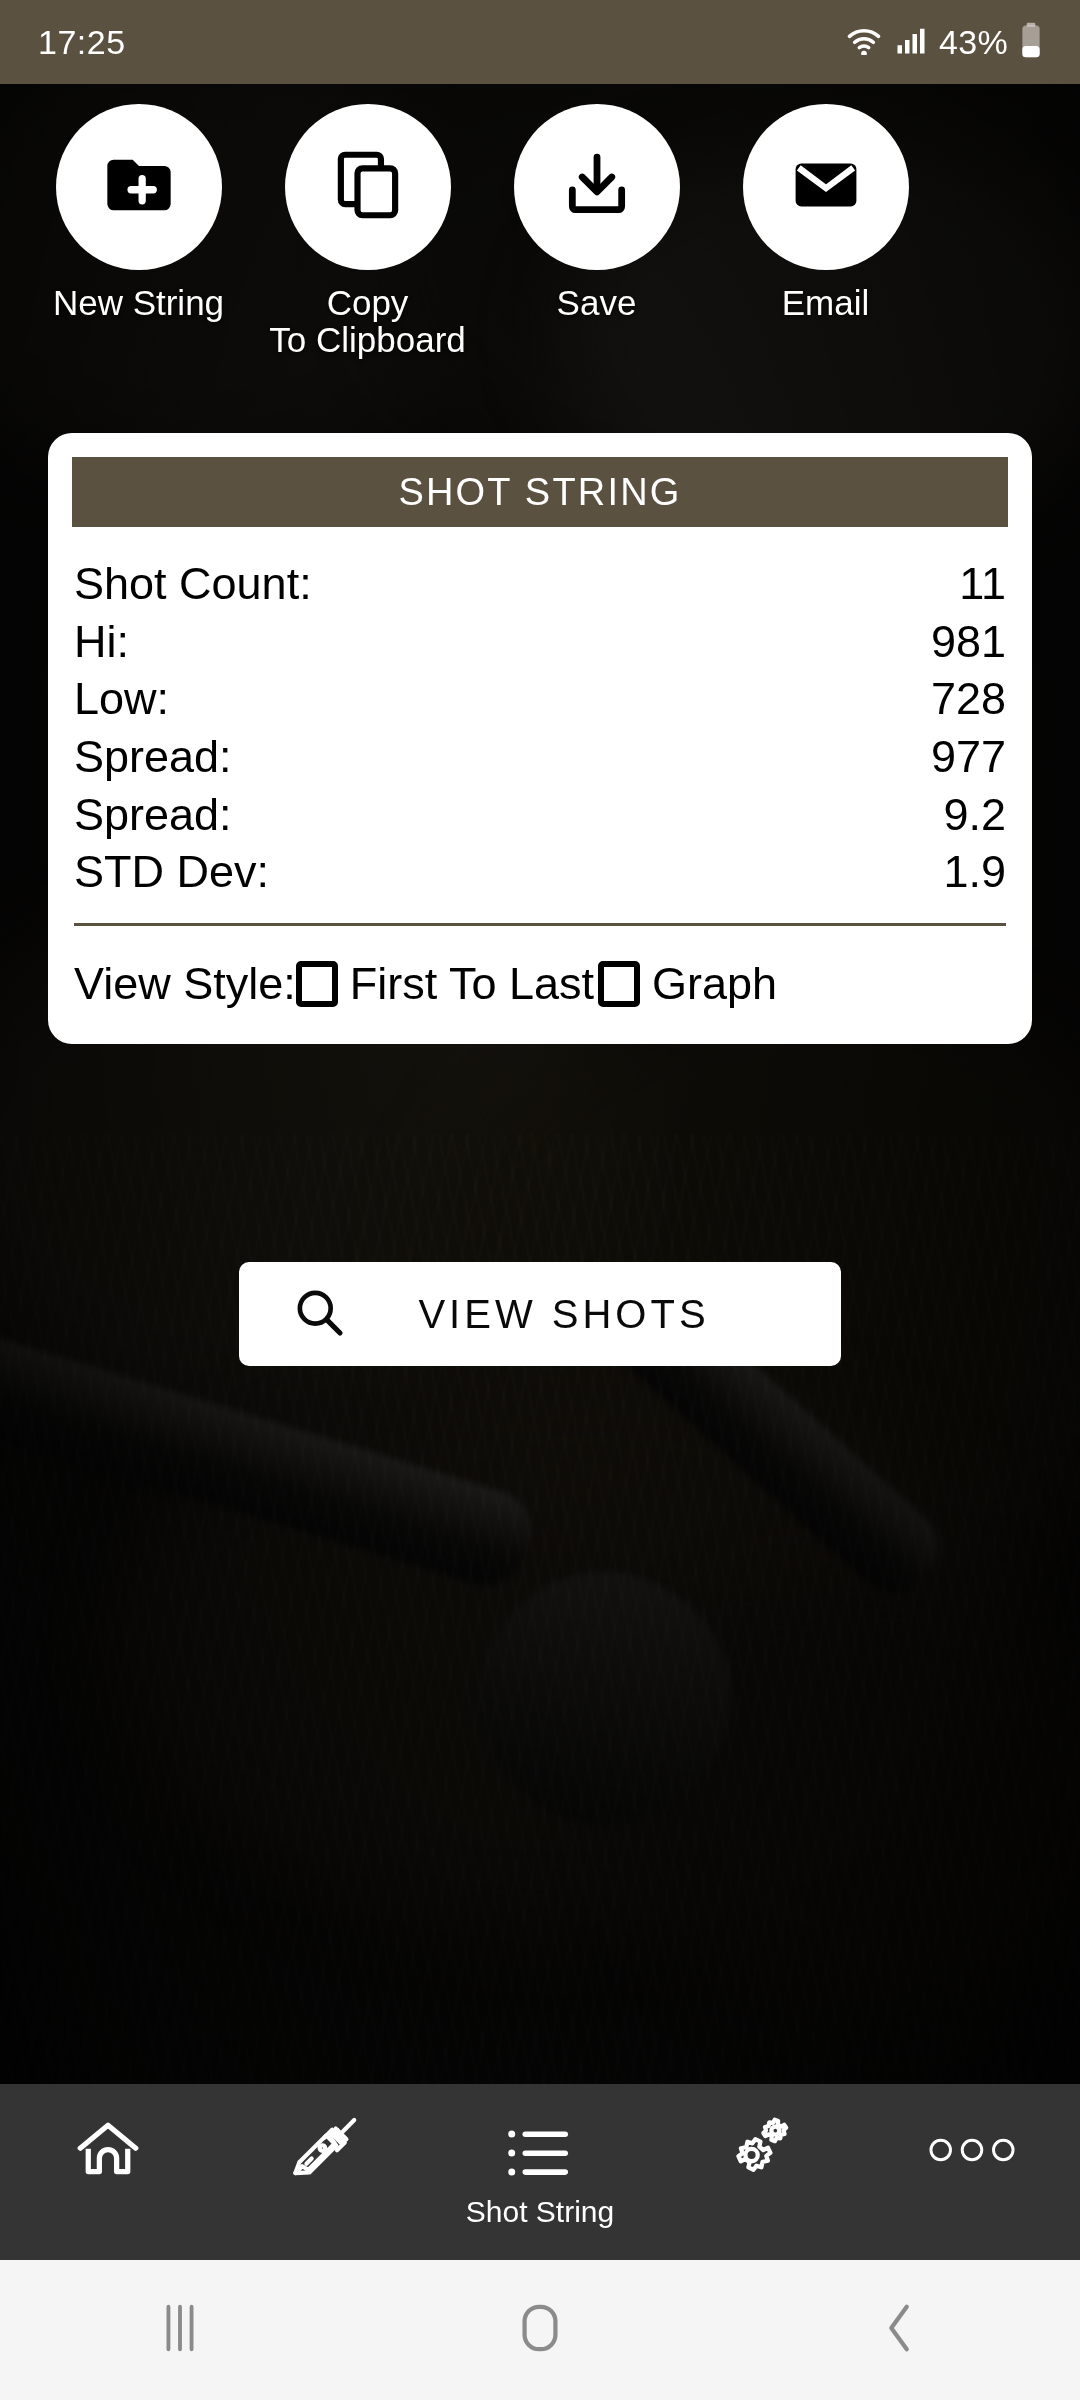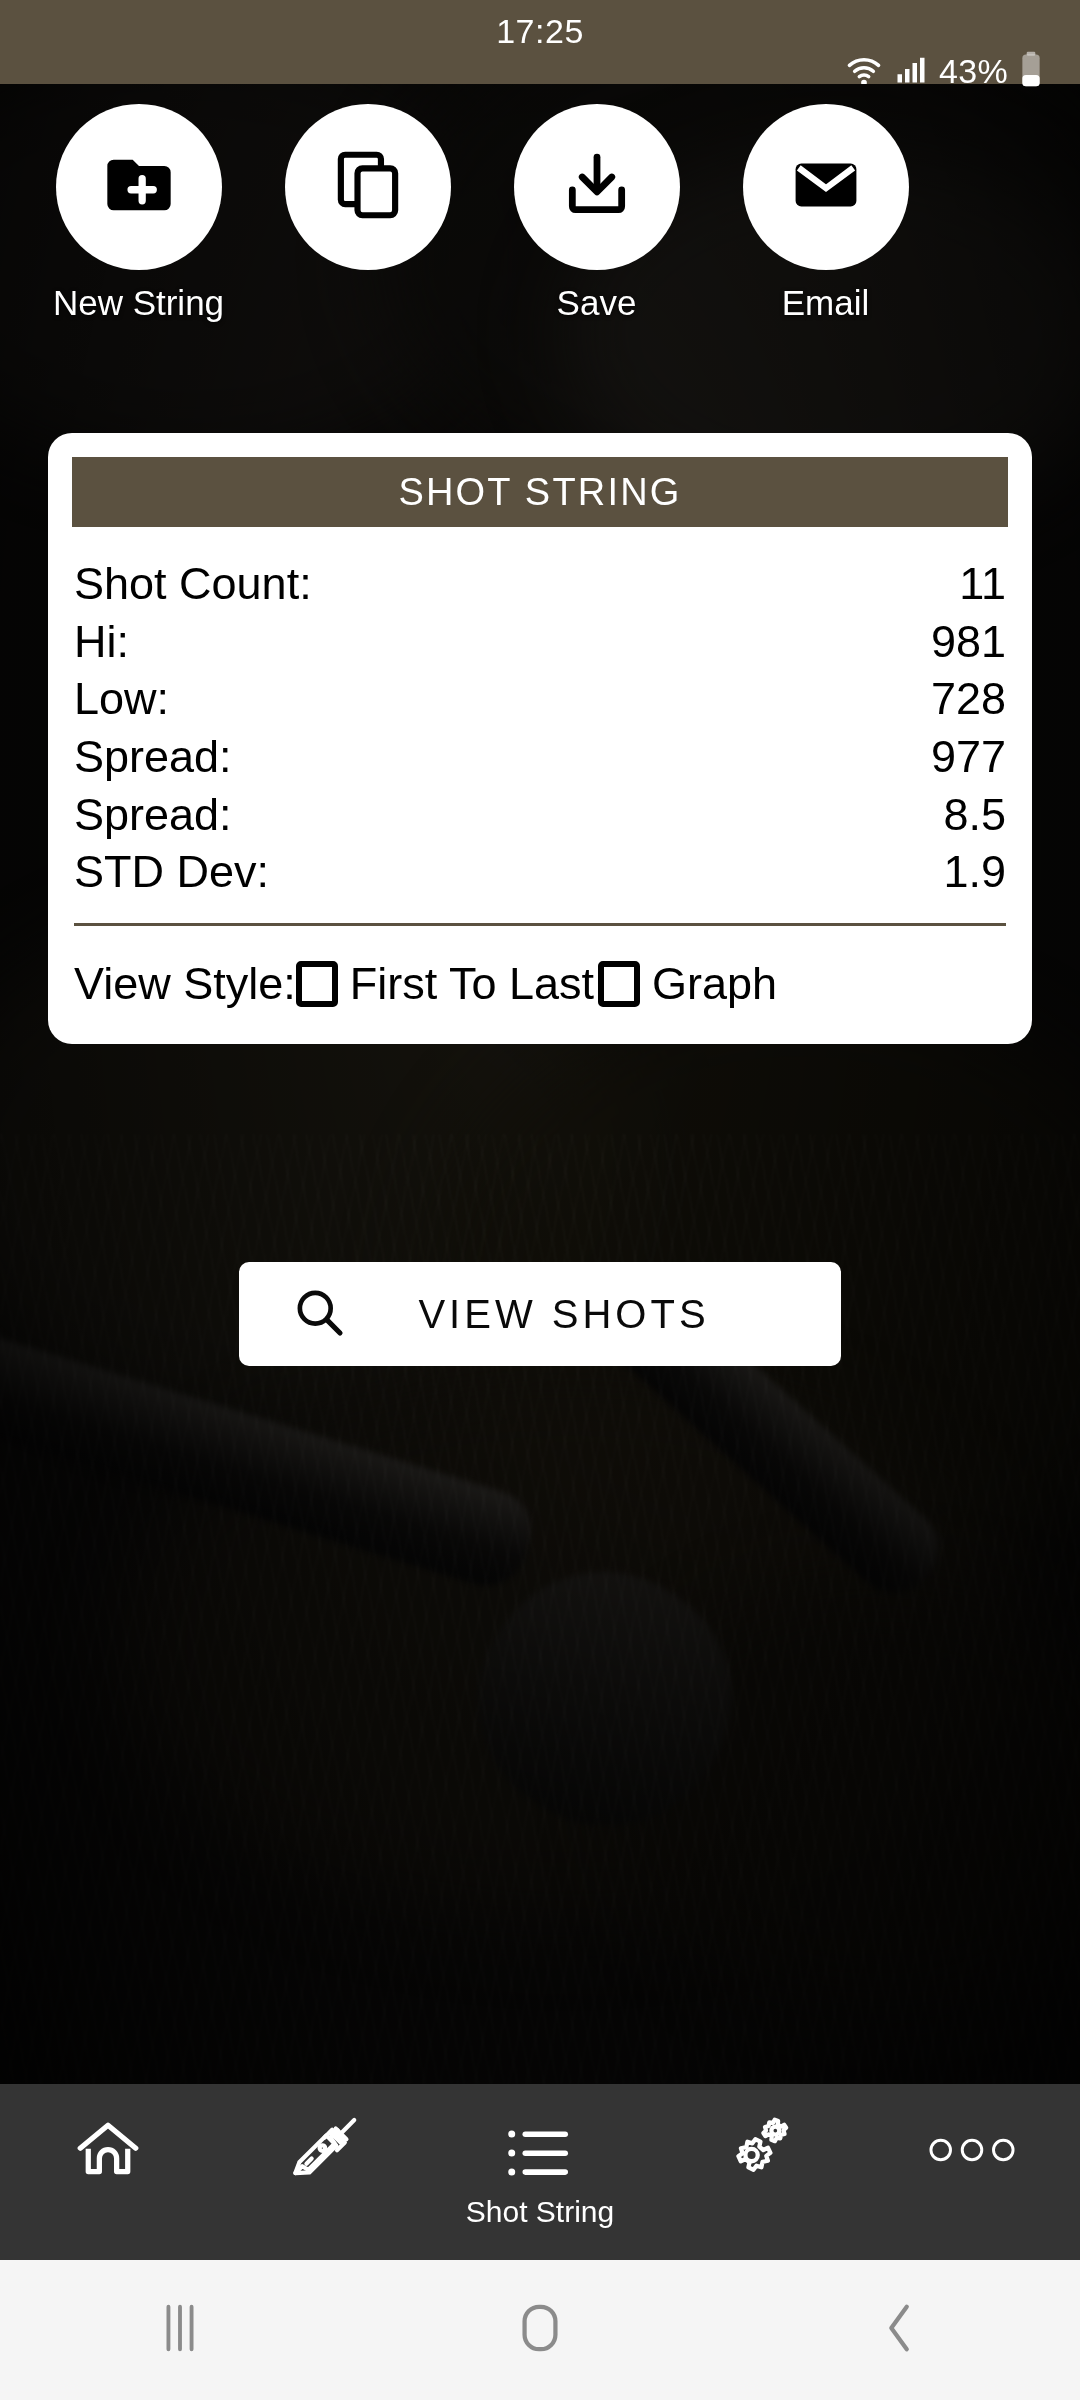--- a/index.html
+++ b/index.html
@@ -64,23 +64,22 @@
     position: absolute; inset: 0;
     background: radial-gradient(ellipse at 50% 38%, rgba(0,0,0,0) 0%, rgba(0,0,0,.55) 72%, rgba(0,0,0,.82) 100%);
   }
 
   
   #status-bar {
     position: absolute; left: 0; top: 0;
     width: 1080px; height: 84px;
     background: #5b5140;
     display: flex; align-items: center;
-    padding: 12px 38px;
+    padding: 0 38px;
     color: #ffffff;
-    flex-direction: column;
   }
   #status-time { font-size: 34px; letter-spacing: .5px; }
   #status-right { margin-left: auto; display: flex; align-items: center; gap: 12px; }
   #battery-pct { font-size: 34px; letter-spacing: .3px; }
 
   
   #action-row {
     position: absolute; left: 0; top: 104px;
     width: 964px;
     display: flex;
@@ -270,20 +269,22 @@
 
     <div class="action-item">
       <div class="action-circle">
         <span>
           <svg width="74" height="74" viewBox="0 0 24 24">
             <rect x="3.2" y="2.2" width="13" height="16" rx="1.4" fill="none" stroke="#000" stroke-width="2"></rect>
             <rect x="8.6" y="6.6" width="12.2" height="15.2" rx="1.6" fill="#fff" stroke="#000" stroke-width="2"></rect>
           </svg>
         </span>
       </div>
+      <div class="action-label" style="white-space:pre-line">Copy
+To Clipboard</div>
     </div>
 
     <div class="action-item">
       <div class="action-circle">
         <span>
           <svg width="74" height="74" viewBox="0 0 24 24">
             <path d="M12 3v10" stroke="#000" stroke-width="2.2" stroke-linecap="round"></path>
             <path d="M7.2 9.4 12 14.2l4.8-4.8" fill="none" stroke="#000" stroke-width="2.2" stroke-linecap="round" stroke-linejoin="round"></path>
             <path d="M4 13.6V19a1 1 0 0 0 1 1h14a1 1 0 0 0 1-1v-5.4" fill="none" stroke="#000" stroke-width="2.2" stroke-linecap="round"></path>
           </svg>
@@ -324,21 +325,21 @@
       <div class="stat-row">
         <span class="stat-label">Low:</span>
         <span class="stat-value">728</span>
       </div>
       <div class="stat-row">
         <span class="stat-label">Spread:</span>
         <span class="stat-value">977</span>
       </div>
       <div class="stat-row">
         <span class="stat-label">Spread:</span>
-        <span class="stat-value">8.5</span>
+        <span class="stat-value">9.2</span>
       </div>
       <div class="stat-row">
         <span class="stat-label">STD Dev:</span>
         <span class="stat-value">1.9</span>
       </div>
     </div>
 
     <div id="stats-divider"></div>
 
     <div id="view-style-row">

